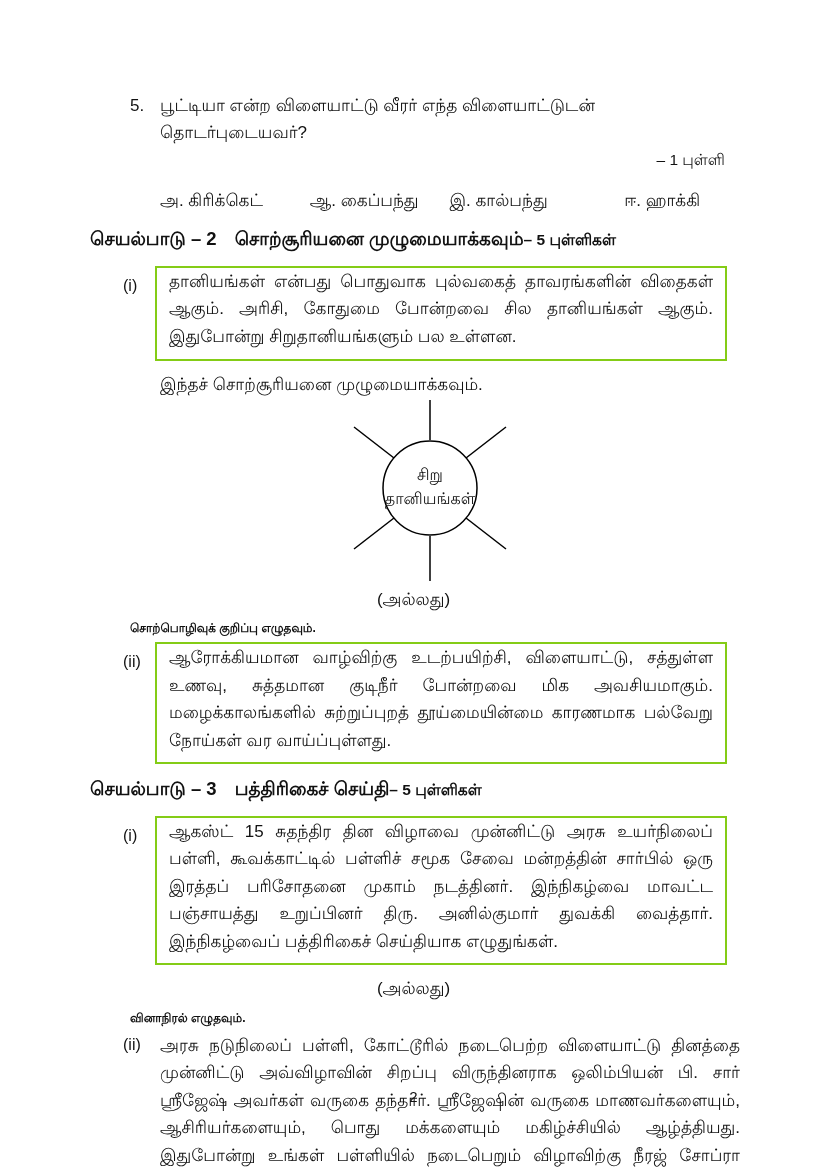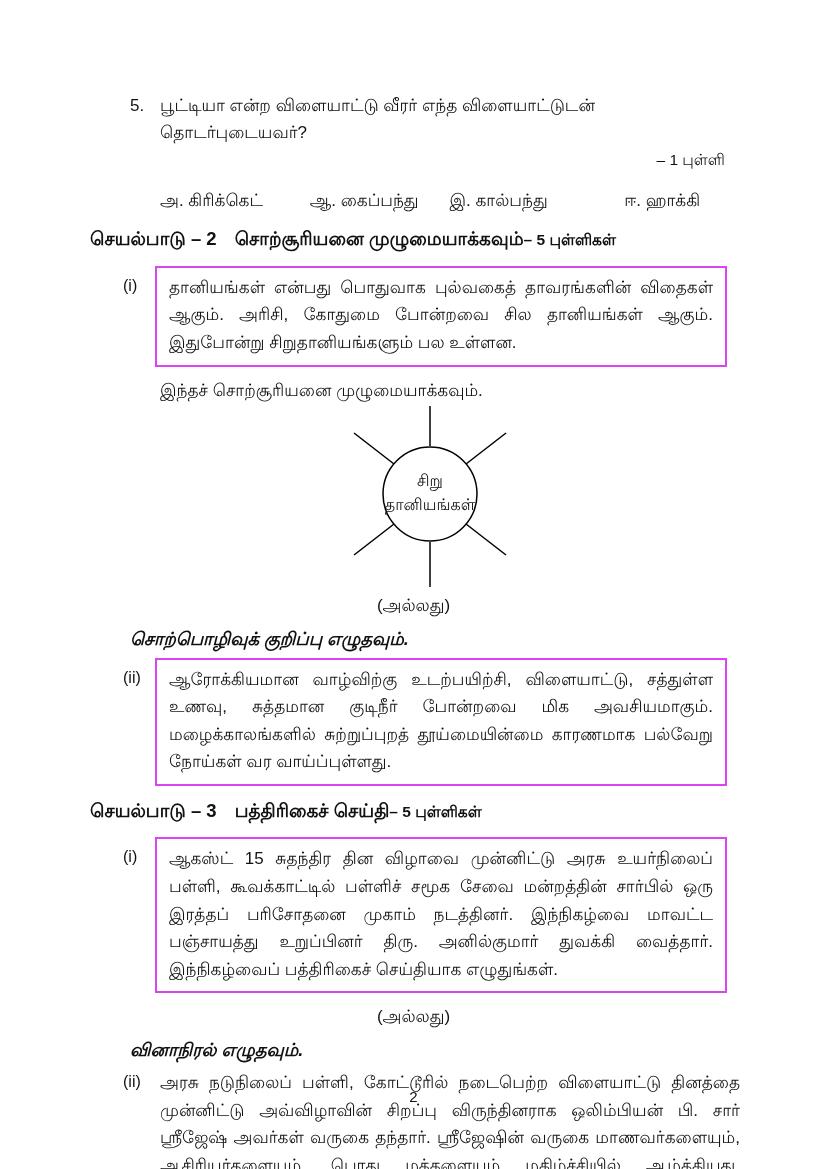--- a/index.html
+++ b/index.html
@@ -20,29 +20,29 @@
   .section-header {
     display:flex; align-items:baseline;
     margin:10px 100px 0 90px;
   }
   .section-title { font-weight:bold; font-size:18.5px; }
   .section-title .sub { margin-left:18px; }
   .section-marks { font-size:15.5px; font-weight:bold; }
   .boxwrap { position:relative; margin-left:155px; width:572px; }
   .boxwrap .plabel { position:absolute; left:-32px; top:7px; font-size:16px; }
   .qbox {
-    border:2px solid #d946ef; padding:6px 12px 8px 12px;
+    border:2px solid #84cc16; padding:0 12px 8px 12px;
     text-align:justify; line-height:1.62;
   }
   .mt12 { margin-top:12px; }
   .mt8 { margin-top:4px; }
   .instruction { margin:10px 100px 0 160px; }
   .sun-diagram { margin-top:2px; margin-left:280px; width:300px; height:182px; display:block; }
   .or-line { text-align:center; width:100%; margin-top:4px; }
-  .bold-heading { font-weight:bold; font-size:18px; margin:6px 100px 0 130px;font-style:italic; }
+  .bold-heading { font-weight:bold; font-size:12px; margin:6px 100px 0 130px; }
   .para-after-box { margin:8px 95px 0 160px; text-align:justify; line-height:1.6; }
   .partwrap { position:relative; margin-left:160px; margin-right:87px; }
   .partwrap .plabel { position:absolute; left:-37px; top:0; font-size:16px; }
   .partwrap .ptext { text-align:justify; line-height:1.62; }
   .page-number {
     position:absolute; left:0; bottom:60px; width:100%;
     text-align:center; font-size:15px;
   }
   svg text { font-family:"Liberation Sans", sans-serif; font-size:16px; }
 </style>

